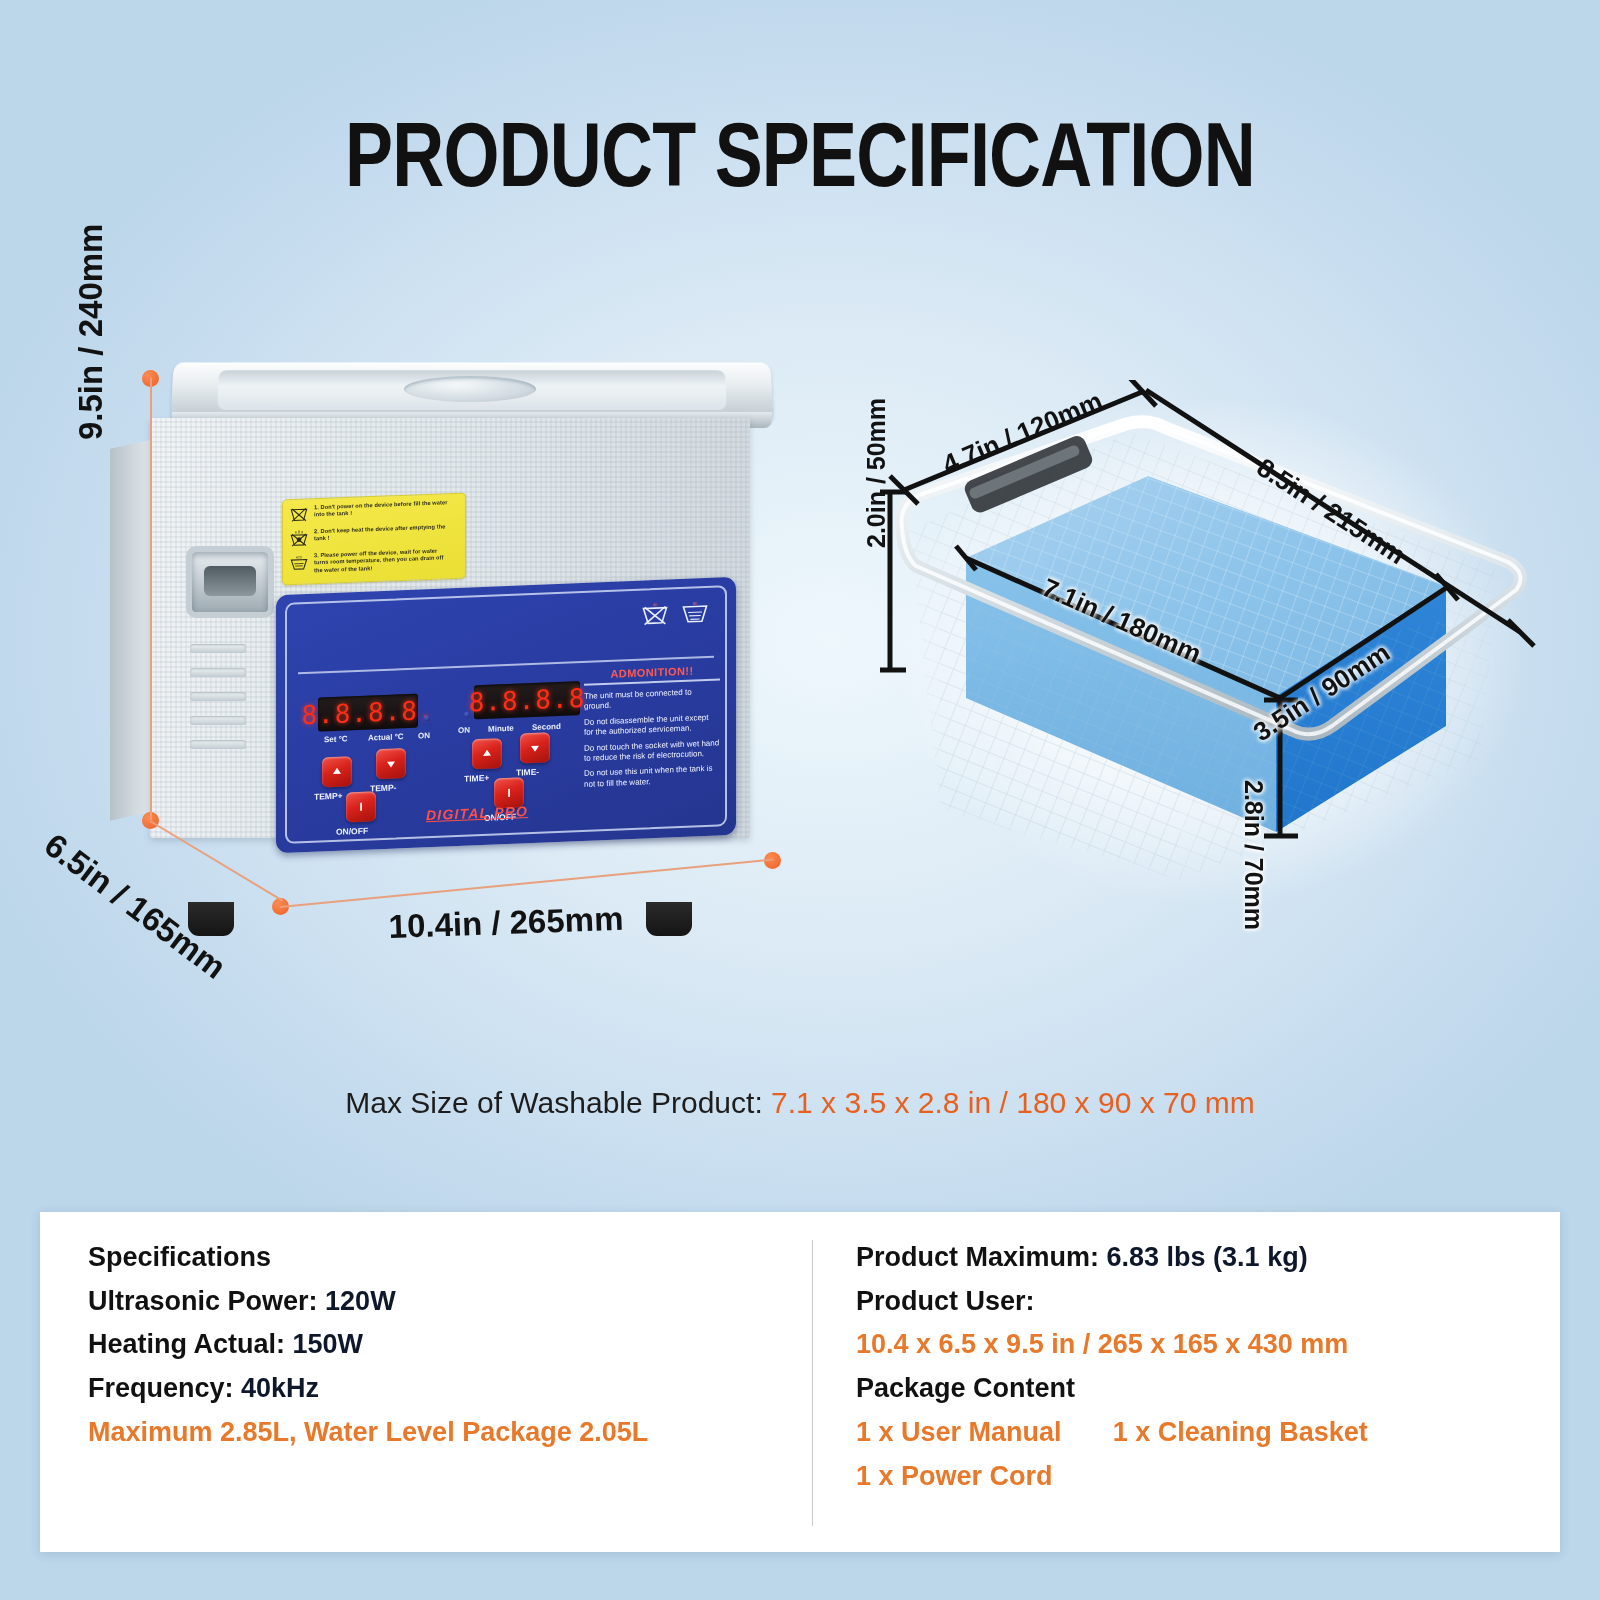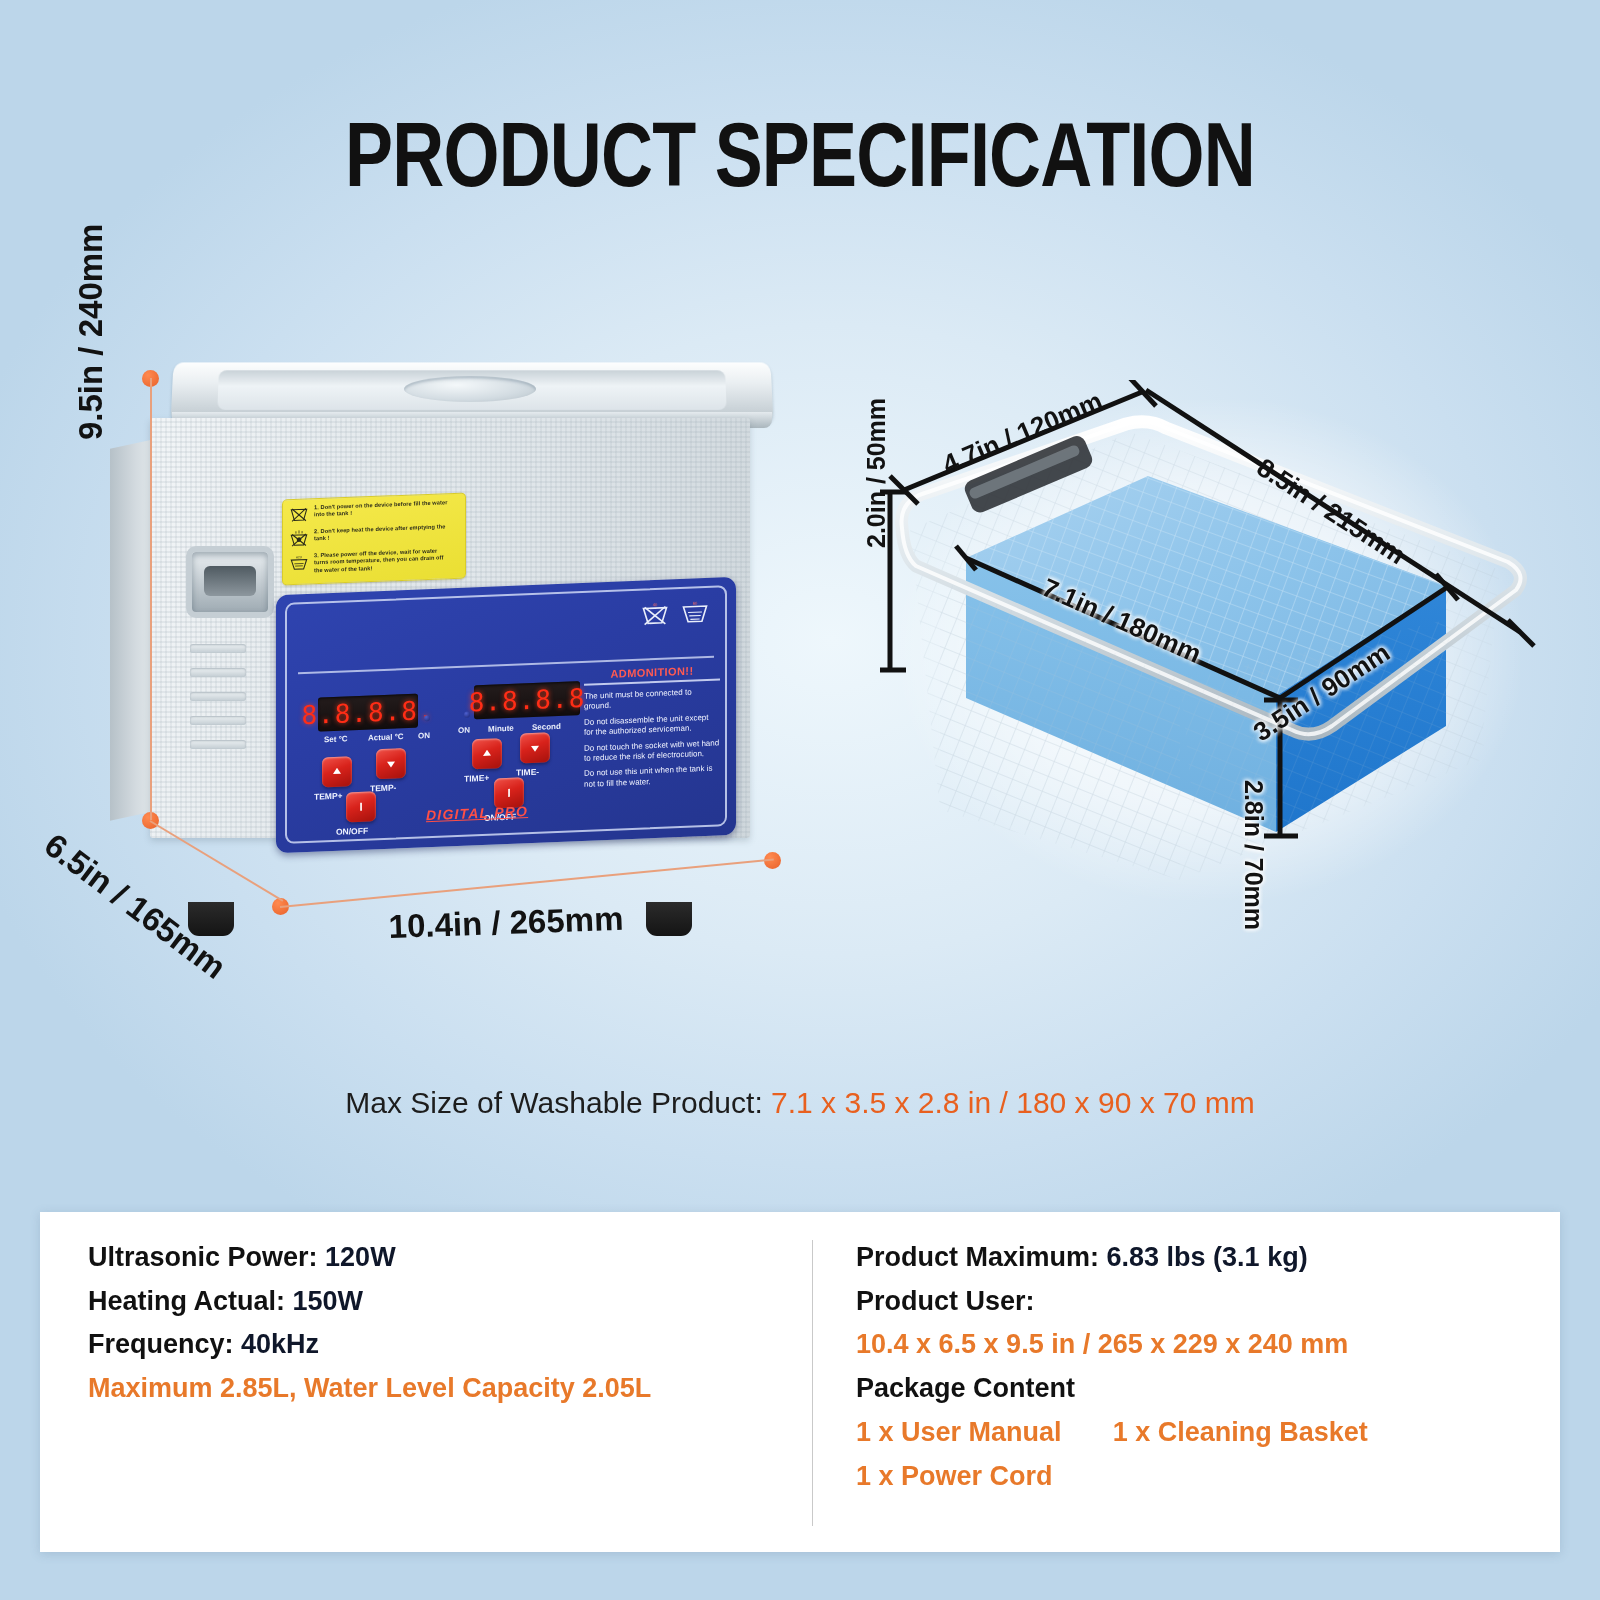--- a/index.html
+++ b/index.html
@@ -440,42 +440,43 @@
 
   <div class="maxline">
     <span>Max Size of Washable Product:</span>
     <b>7.1 x 3.5 x 2.8 in / 180 x 90 x 70 mm</b>
   </div>
 
   <div class="card">
     <div class="divider"></div>
 
     <div class="col left">
+      <div class="row">Specifications</div>
       <div class="row">
         <span>Ultrasonic Power:</span>
         <span class="val">120W</span>
       </div>
       <div class="row">
         <span>Heating Actual:</span>
         <span class="val">150W</span>
       </div>
       <div class="row">
         <span>Frequency:</span>
         <span class="val">40kHz</span>
       </div>
-      <div class="row accent">Maximum 2.85L, Water Level Capacity 2.05L</div>
+      <div class="row accent">Maximum 2.85L, Water Level Package 2.05L</div>
     </div>
 
     <div class="col right">
       <div class="row">
         <span>Product Maximum:</span>
         <span class="val">6.83 lbs (3.1 kg)</span>
       </div>
       <div class="row">Product User:</div>
-      <div class="row accent">10.4 x 6.5 x 9.5 in / 265 x 229 x 240 mm</div>
+      <div class="row accent">10.4 x 6.5 x 9.5 in / 265 x 165 x 430 mm</div>
       <div class="row">Package Content</div>
       <div class="row accent pkg">
         <span>1 x User Manual</span>
         <span style="display:inline-block;width:36px"></span>
         <span>1 x Cleaning Basket</span>
       </div>
       <div class="row accent pkg">
         <span>1 x Power Cord</span>
       </div>
     </div>

